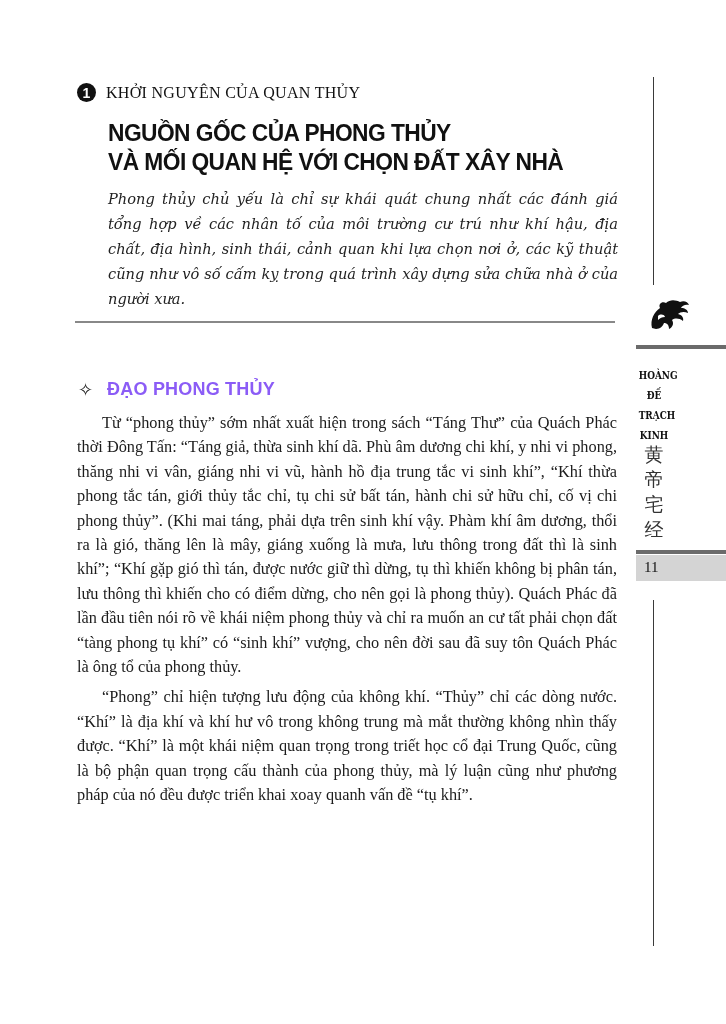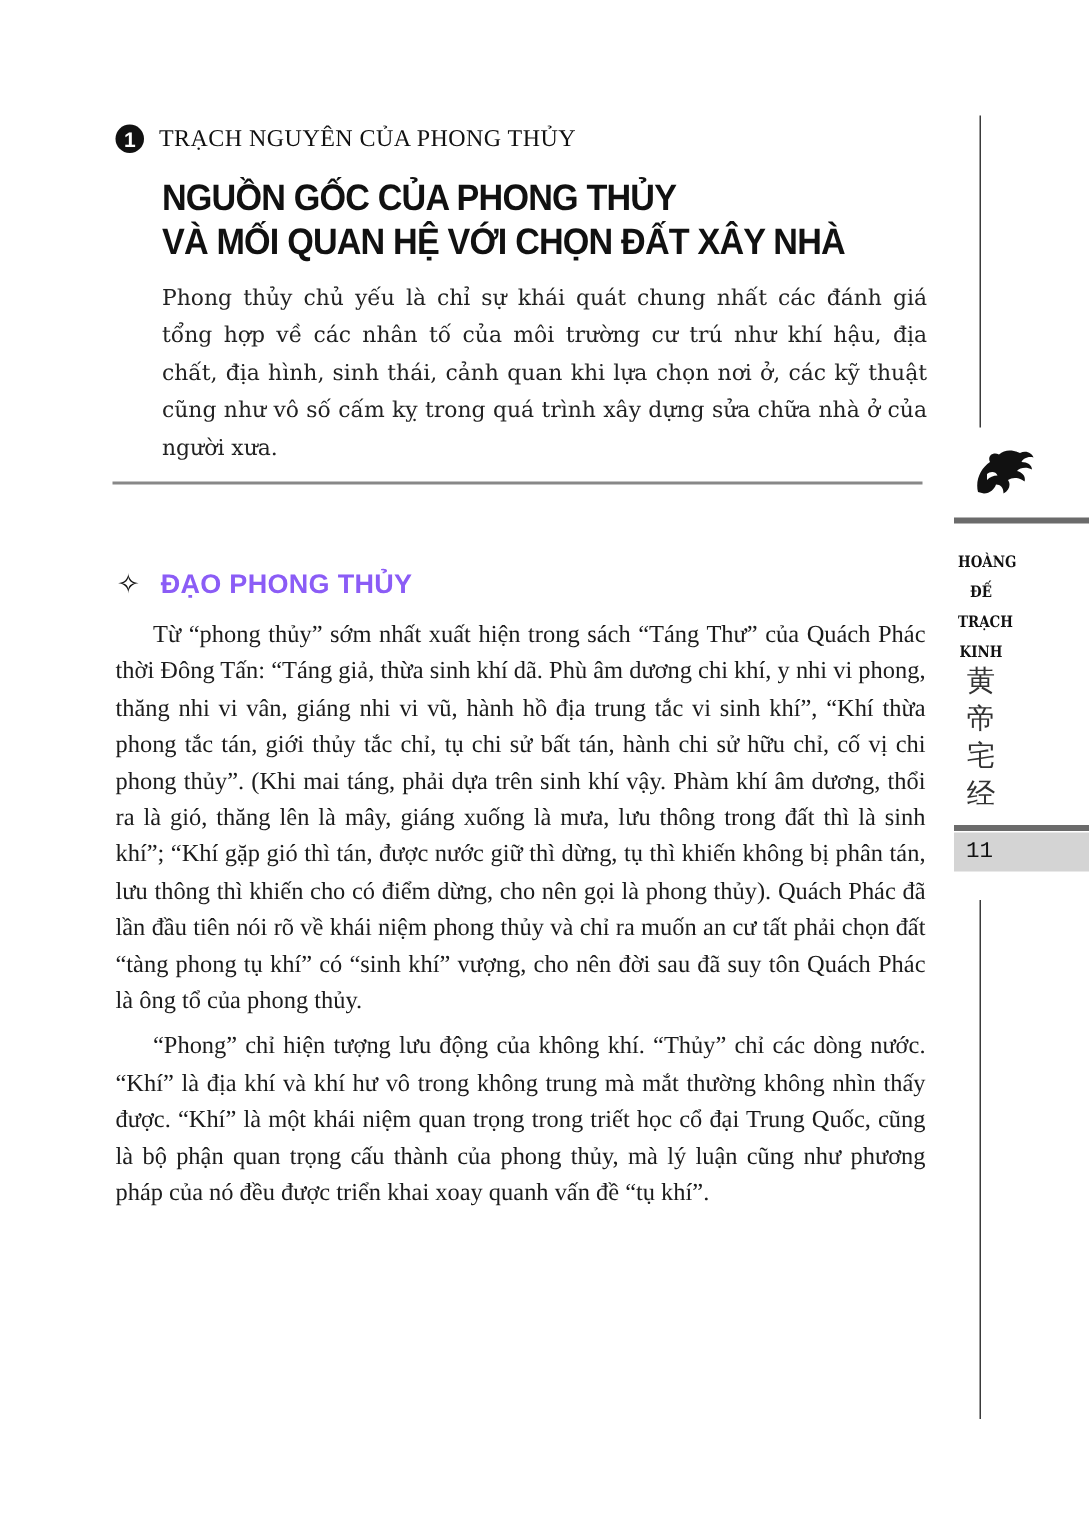--- a/index.html
+++ b/index.html
@@ -9,50 +9,50 @@
   .vline.top { top: 77px; height: 208px; }
   .vline.bottom { top: 600px; height: 346px; }
 
   .section-num { position: absolute; left: 77px; top: 83px; display: flex; align-items: center; }
   .num-badge { width: 19px; height: 19px; border-radius: 50%; background: #111; color: #fff; font-family: "Liberation Sans", sans-serif; font-weight: bold; font-size: 14px; display: flex; align-items: center; justify-content: center; }
   .section-label { margin-left: 10px; font-family: "Liberation Serif", serif; font-size: 16px; letter-spacing: 0.3px; color: #111; }
 
   .chapter-title { position: absolute; left: 108px; top: 118px; font-family: "Liberation Sans", sans-serif; font-weight: bold; font-size: 24.5px; line-height: 29px; color: #111; letter-spacing: -0.6px; transform: scaleX(0.93); transform-origin: left top; }
   .chapter-title div { white-space: nowrap; }
 
-  .intro { position: absolute; left: 108px; top: 186px; width: 510px; font-family: "DejaVu Serif", serif; font-size: 14.6px; line-height: 25px; color: #222; text-align: justify; }
+  .intro { position: absolute; left: 108px; top: 186px; width: 510px; font-family: "DejaVu Serif", serif; font-style: italic; font-size: 14.6px; line-height: 25px; color: #222; text-align: justify; }
 
   .hrule { position: absolute; left: 75px; top: 321px; width: 540px; height: 2px; background: #888; }
 
   .sub-head { position: absolute; left: 78px; top: 379px; display: flex; align-items: center; }
   .star { font-size: 18px; color: #111; font-family: "DejaVu Sans", sans-serif; }
   .sub-title { margin-left: 14px; font-family: "Liberation Sans", sans-serif; font-weight: bold; font-size: 18px; color: #8b5cf6; letter-spacing: 0.2px; }
 
   .body-text { position: absolute; left: 77px; top: 411px; width: 540px; font-family: "Liberation Serif", serif; font-size: 16.3px; line-height: 24.4px; color: #1c1c1c; text-align: justify; }
   .body-text p { margin: 0 0 6px 0; text-indent: 25px; }
   .body-text .it { }
 
   .sidebar { position: absolute; left: 636px; top: 290px; width: 90px; }
   .dragon { position: absolute; left: 12px; top: 8px; width: 42px; height: 34px; }
   .side-bar-rule { position: absolute; left: 0; top: 55px; width: 90px; height: 4px; background: #6b6b6b; }
   .side-title { position: absolute; left: 0; top: 75px; width: 36px; text-align: center; font-family: "DejaVu Serif", serif; font-weight: bold; font-size: 10.5px; line-height: 20px; color: #111; transform: scaleX(0.85); transform-origin: center top; }
   .side-cn { position: absolute; left: 6px; top: 152px; width: 24px; text-align: center; font-family: "DejaVu Sans", sans-serif; font-size: 19px; line-height: 25px; color: #333; }
   .side-rule2 { position: absolute; left: 0; top: 260px; width: 90px; height: 4px; background: #6b6b6b; }
   .page-tab { position: absolute; left: 0; top: 265px; width: 90px; height: 26px; background: #d4d4d4; }
-  .page-num { position: absolute; left: 8px; top: 4px; font-family: Liberation Mono, monospace; font-size: 15px; color: #111; }
+  .page-num { position: absolute; left: 8px; top: 4px; font-family: Liberation Serif, serif; font-size: 15px; color: #111; }
 </style>
 </head>
 <body>
 
 <div class="vline top"></div>
 <div class="vline bottom"></div>
 
 <div class="section-num">
   <div class="num-badge">1</div>
-  <div class="section-label">TRẠCH NGUYÊN CỦA PHONG THỦY</div>
+  <div class="section-label">KHỞI NGUYÊN CỦA QUAN THỦY</div>
 </div>
 
 <div class="chapter-title">
   <div>NGUỒN GỐC CỦA PHONG THỦY</div>
   <div>VÀ MỐI QUAN HỆ VỚI CHỌN ĐẤT XÂY NHÀ</div>
 </div>
 
 <div class="intro">Phong thủy chủ yếu là chỉ sự khái quát chung nhất các đánh giá tổng hợp về các nhân tố của môi trường cư trú như khí hậu, địa chất, địa hình, sinh thái, cảnh quan khi lựa chọn nơi ở, các kỹ thuật cũng như vô số cấm kỵ trong quá trình xây dựng sửa chữa nhà ở của người xưa.</div>
 
 <div class="hrule"></div>

